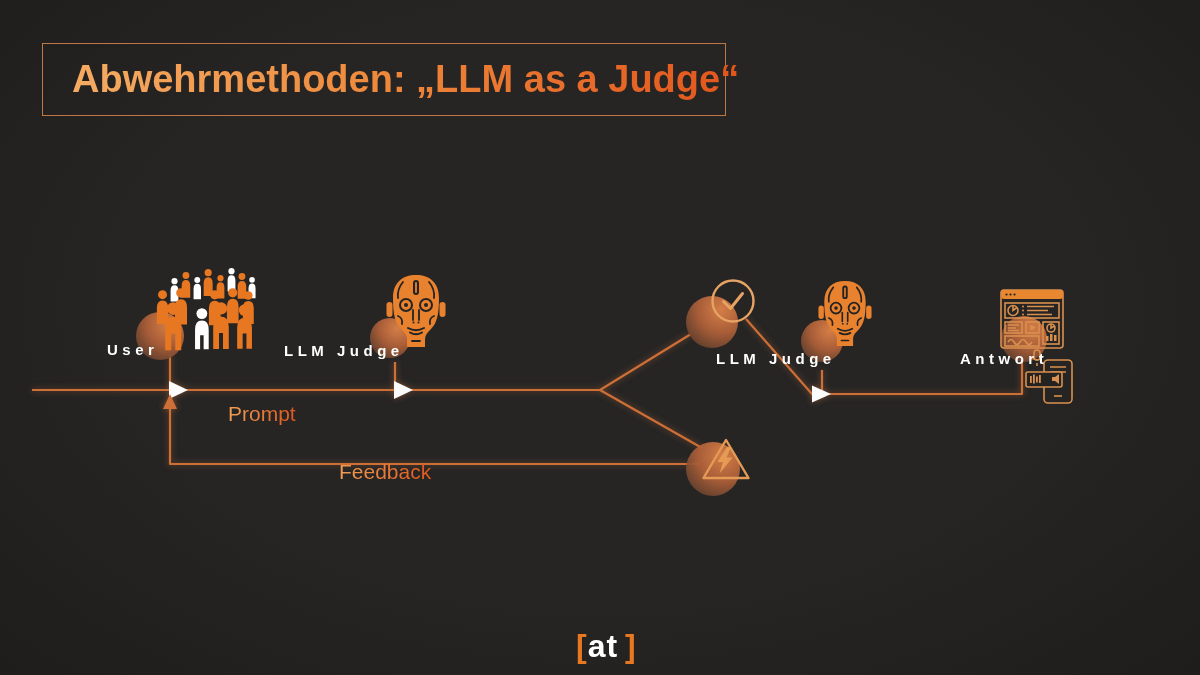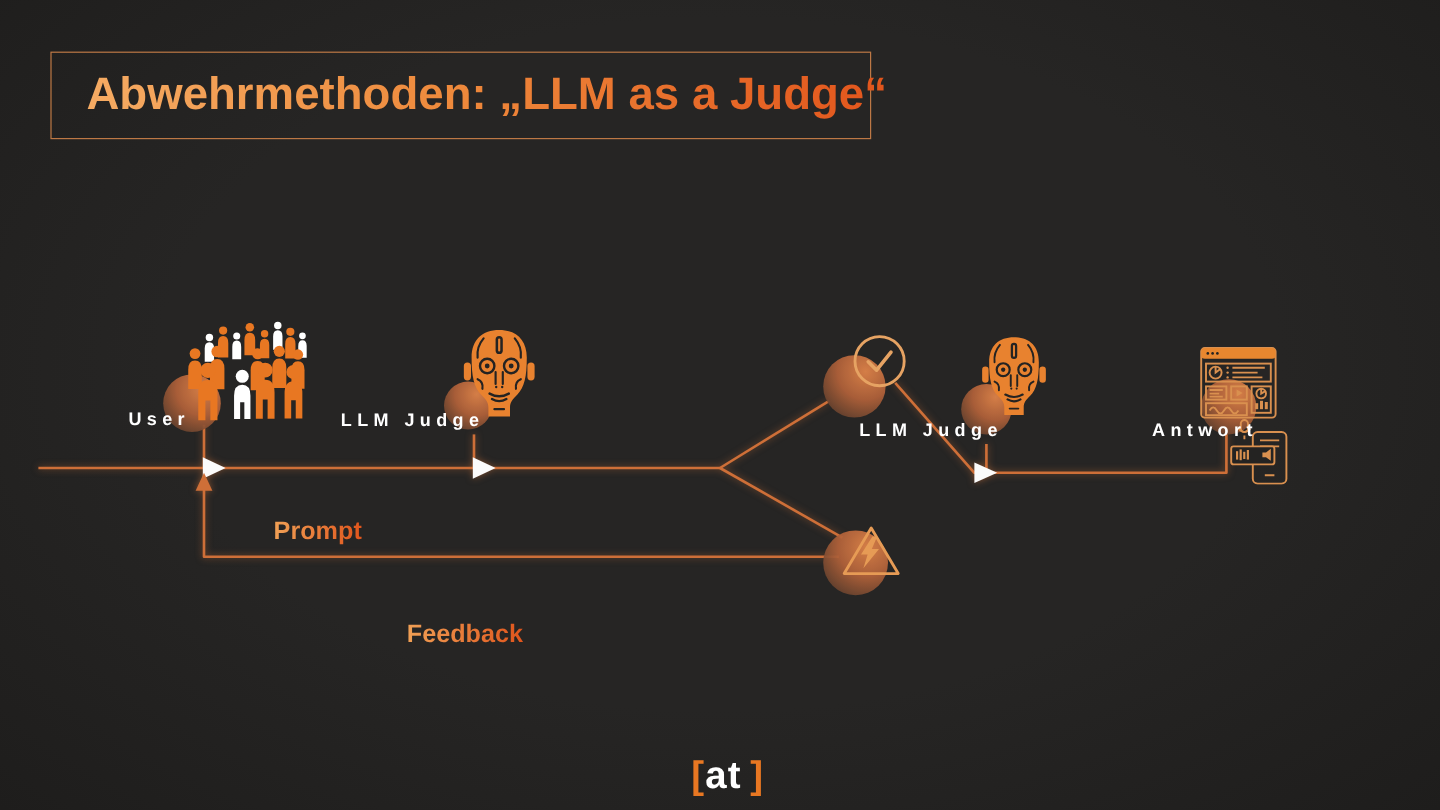--- a/index.html
+++ b/index.html
@@ -55,27 +55,27 @@
   .node-label {
     position:absolute; z-index:4; color:#fff; font-weight:bold;
     font-size:15px; letter-spacing:4.5px; white-space:nowrap;
   }
   .lbl-user    { left:107px; top:341px; }
   .lbl-judge1  { left:284px; top:342px; }
   .lbl-judge2  { left:716px; top:350px; }
   .lbl-antwort { left:918px; top:350px;margin-left:42px; }
 
   .edge-label {
-    position:absolute; z-index:4; font-weight:bold; font-size:21px; white-space:nowrap;
+    position:absolute; z-index:4; font-weight:normal; font-size:21px; white-space:nowrap;
     background:linear-gradient(90deg,#f0a055 0%,#e0551c 100%);
-    -webkit-background-clip:text; background-clip:text; color:transparent;margin-top:29px;
+    -webkit-background-clip:text; background-clip:text; color:transparent;
   }
   .lbl-prompt         { left:228px; top:402px; }
   .lbl-klassifikation { left:433px; top:402px; }
-  .lbl-feedback       { left:339px; top:488px; }
+  .lbl-feedback       { left:339px; top:460px; }
 
   
   .logo {
     position:absolute; left:576px; top:628px; z-index:4;
     font-size:32px; font-weight:bold; letter-spacing:1px; white-space:nowrap;
   }
   .logo .bracket { color:#e87722; }
   .logo .at      { color:#ffffff; }
   .logo .bracket-close { margin-left:7px; }
 </style>

